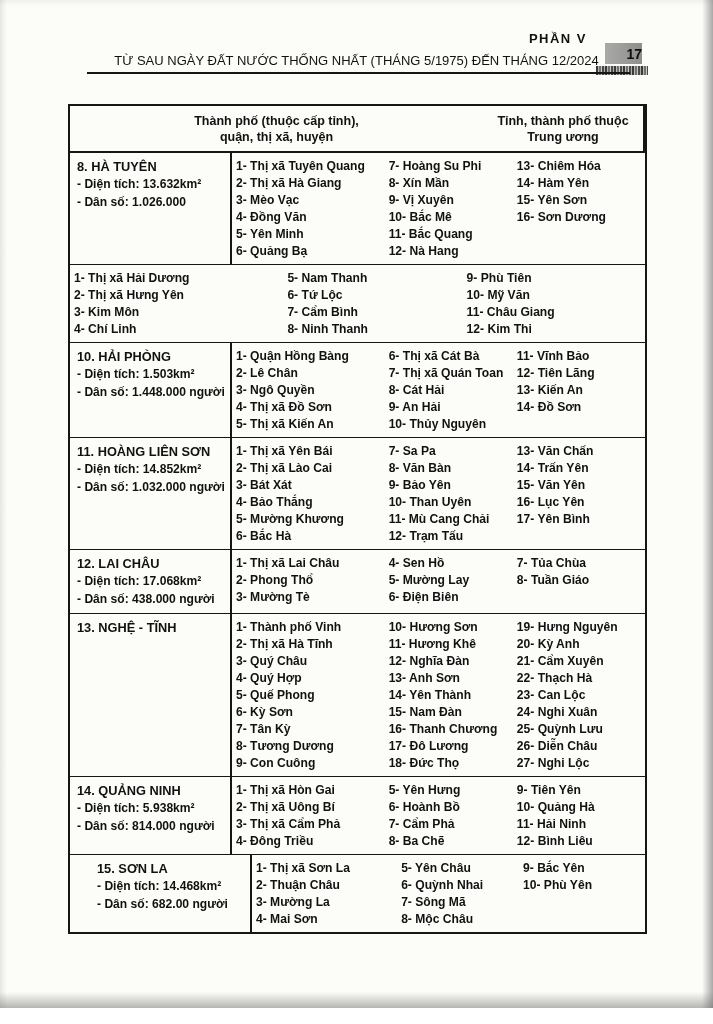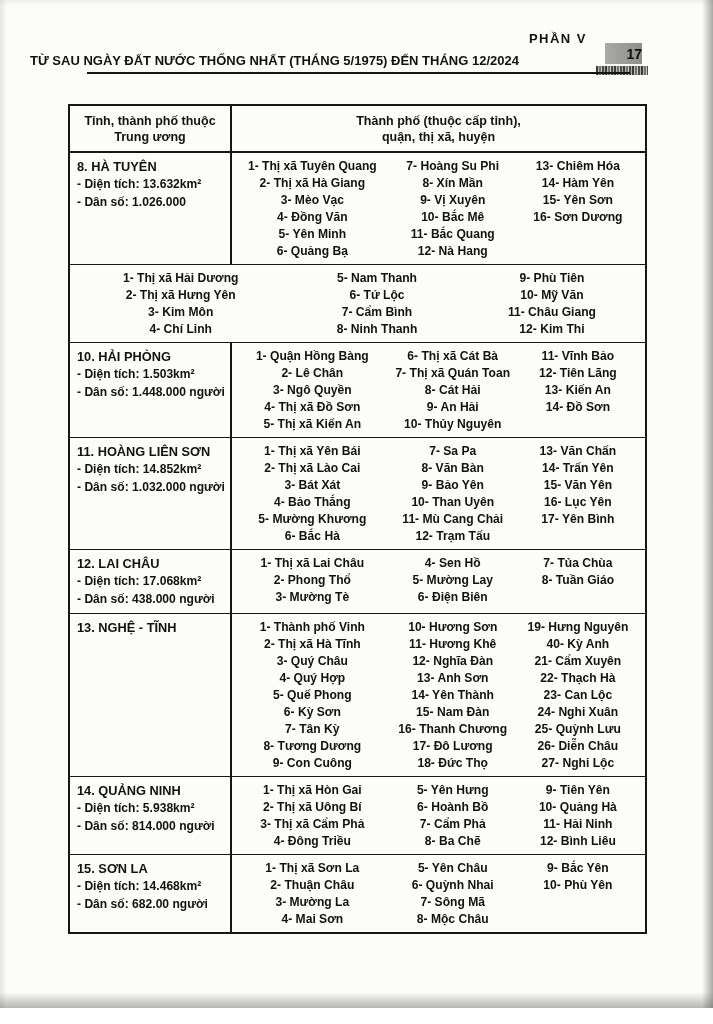--- a/index.html
+++ b/index.html
@@ -32,47 +32,47 @@
     font-size: 14px; font-weight: bold; color: #0d0d0d;
   }
   .barcode {
     position: absolute; top: 66px; right: 65px;
     width: 52px; height: 9px;
     background: repeating-linear-gradient(90deg,
       #3a3a3a 0 2px, #b9b9b7 2px 3px, #6f6f6d 3px 5px, #c9c9c7 5px 6px, #4a4a48 6px 8px, #b0b0ae 8px 9px);
   }
   .page-title {
     position: absolute; top: 53px; left: 30px; right: 30px;
-    text-align: left;
-    font-size: 13px; font-weight: bold; white-space: nowrap;
+    text-align: center;
+    font-size: 13px; font-weight: normal; white-space: nowrap;
   }
   .title-rule {
     position: absolute; top: 72px; left: 87px; right: 83px;
     height: 2px; background: #161616;
   }
   
   .prov-table {
     position: absolute; top: 104px; left: 68px; right: 66px;
     border: 2px solid #161616;
     background: transparent;
   }
   .thead { display: flex; border-bottom: 2px solid #161616; }
   .th {
     font-weight: bold; font-size: 12.5px; line-height: 16px;
     text-align: center; white-space: pre-line;
     padding: 7px 4px 6px 4px;
   }
   .col1w { width: 162px; border-right: 2px solid #161616; flex: none; }
   .trow { display: flex; border-bottom: 1.5px solid #161616; }
-  .trow:last-child { border-bottom: none; }
+  .trow:last-child { border-bottom: none; padding-left: 20px; }
   .td-left { padding: 5px 4px 5px 7px; }
   .province-name { font-weight: bold; font-size: 12.8px; line-height: 18px; white-space: nowrap; }
   .detail { font-weight: bold; font-size: 12.1px; line-height: 17.5px; white-space: nowrap; }
   .td-right { flex: 1; display: flex; align-items: flex-start; padding: 5px 2px 4px 4px; }
-  .subcol { flex: none; text-align: center; }
+  .subcol { flex: none; }
   .subcol-0 { width: 37.5%; }
   .subcol-1 { width: 31.5%; }
   .subcol-2 { width: 30%; }
   .item { font-weight: bold; font-size: 12.1px; line-height: 17px; white-space: nowrap; }
 </style>
 </head>
 <body>
 
 <div class="scan-page">
 
@@ -81,24 +81,24 @@
     <div class="page-num-box">
       <span>17</span>
     </div>
     <div class="barcode"></div>
     <div class="page-title">TỪ SAU NGÀY ĐẤT NƯỚC THỐNG NHẤT (THÁNG 5/1975) ĐẾN THÁNG 12/2024</div>
     <div class="title-rule"></div>
   </div>
 
   <div class="prov-table">
     <div class="thead">
+      <div class="th" style="flex:1">Thành phố (thuộc cấp tỉnh),
+quận, thị xã, huyện</div>
       <div class="th col1w">Tỉnh, thành phố thuộc
 Trung ương</div>
-      <div class="th" style="flex:1">Thành phố (thuộc cấp tỉnh),
-quận, thị xã, huyện</div>
     </div>
     <div id="tbody">
   <div class="trow">
     <div class="td-left col1w">
       <div class="province-name">8. HÀ TUYÊN</div>
       <div>
               <div class="detail">- Diện tích: 13.632km²</div>
               <div class="detail">- Dân số: 1.026.000</div>
             </div>
     </div>
@@ -266,21 +266,21 @@
               <div class="item">12- Nghĩa Đàn</div>
               <div class="item">13- Anh Sơn</div>
               <div class="item">14- Yên Thành</div>
               <div class="item">15- Nam Đàn</div>
               <div class="item">16- Thanh Chương</div>
               <div class="item">17- Đô Lương</div>
               <div class="item">18- Đức Thọ</div>
             </div>
             <div class="subcol subcol-2">
               <div class="item">19- Hưng Nguyên</div>
-              <div class="item">40- Kỳ Anh</div>
+              <div class="item">20- Kỳ Anh</div>
               <div class="item">21- Cẩm Xuyên</div>
               <div class="item">22- Thạch Hà</div>
               <div class="item">23- Can Lộc</div>
               <div class="item">24- Nghi Xuân</div>
               <div class="item">25- Quỳnh Lưu</div>
               <div class="item">26- Diễn Châu</div>
               <div class="item">27- Nghi Lộc</div>
             </div>
           </div>
   </div>

